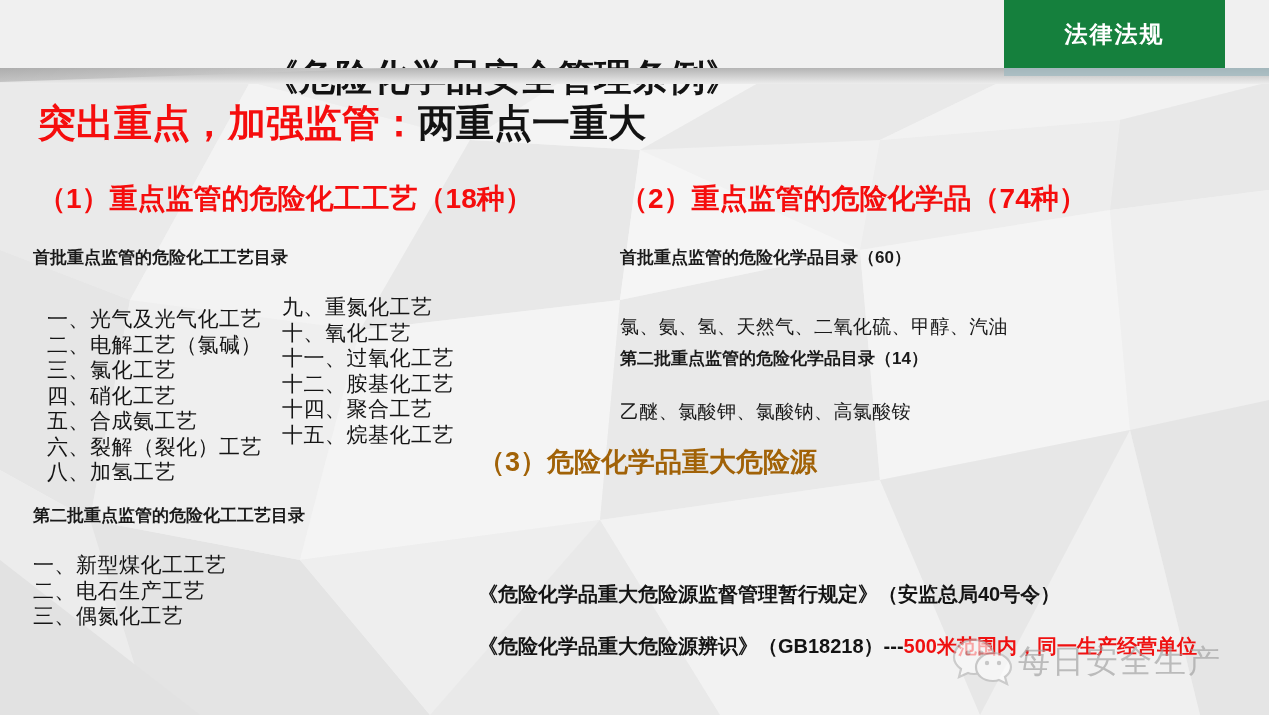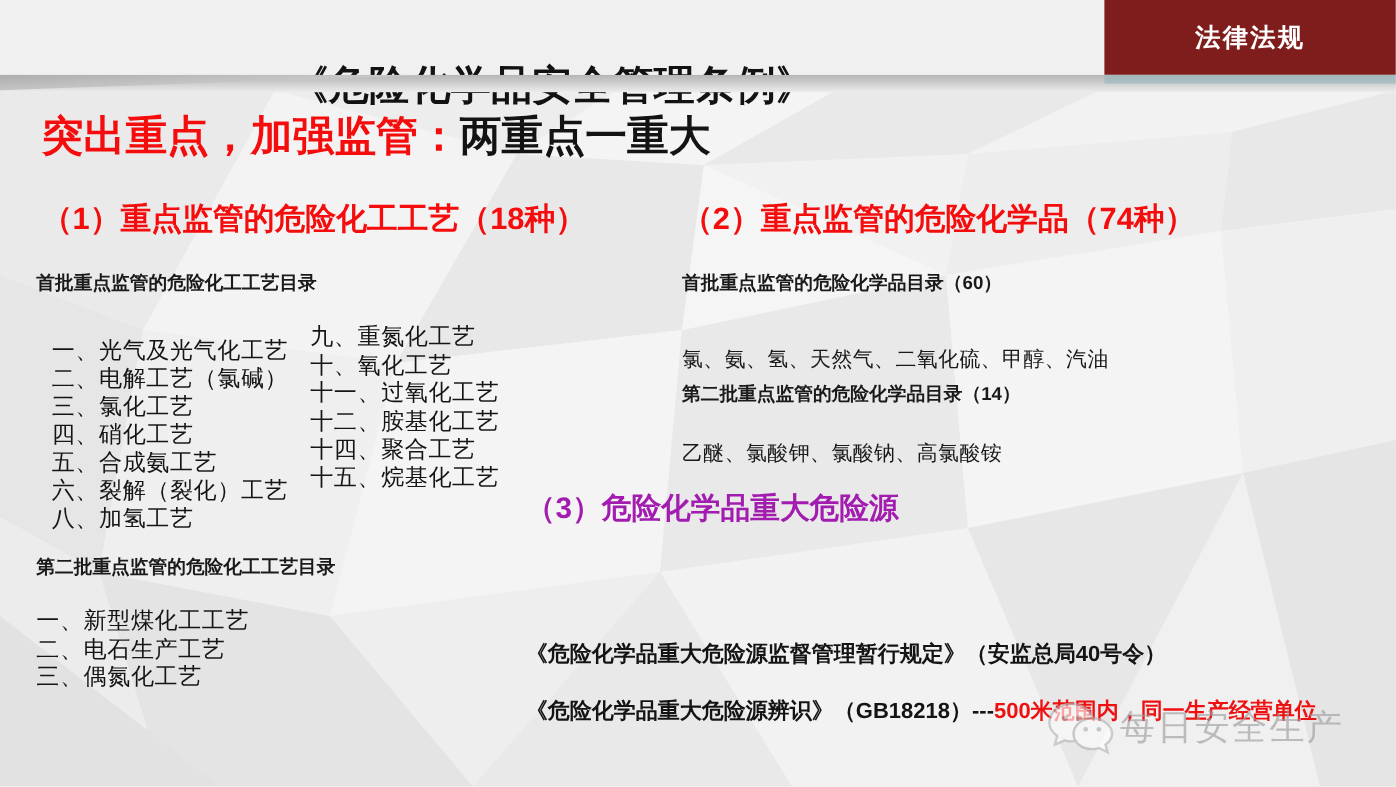--- a/index.html
+++ b/index.html
@@ -50,23 +50,23 @@
     font-size: 37px;
     font-weight: bold;
     color: #121212;
     letter-spacing: 0px;
     white-space: nowrap;
     margin-top: 44px;
   }
   #header-badge {
     position: absolute;
     left: 1004px; top: 0;
-    width: 265px;
+    width: 221px;
     height: 68px;
-    background: #7f1d1d;
+    background: #15803d;
     display: flex;
     align-items: center;
     justify-content: center;
     color: #ffffff;
     font-size: 23px;
     font-weight: bold;
     letter-spacing: 2px;
   }
   #header-shadow-tri {
     position: absolute;
@@ -104,21 +104,21 @@
   #sec2-heading {
     left: 620px; top: 180px;
     font-size: 28px;
     font-weight: bold;
     color: #f50d0d;
   }
   #sec3-heading {
     left: 478px; top: 444px;
     font-size: 27px;
     font-weight: bold;
-    color: #a21caf;
+    color: #a16207;
   }
 
   .sub-title {
     font-size: 17px;
     font-weight: bold;
     color: #1a1a1a;
   }
   #left-sub1  { left: 33px;  top: 246px; }
   #left-sub2  { left: 33px;  top: 504px; }
   #right-sub1 { left: 620px; top: 246px; }

